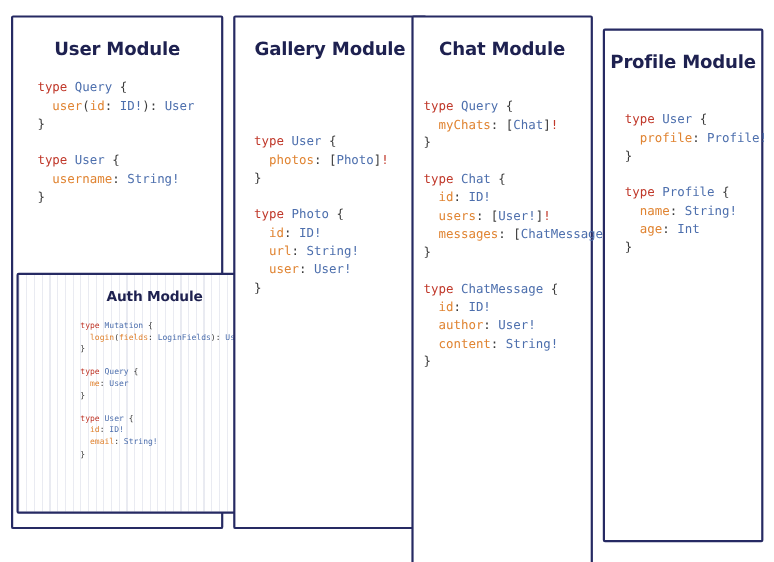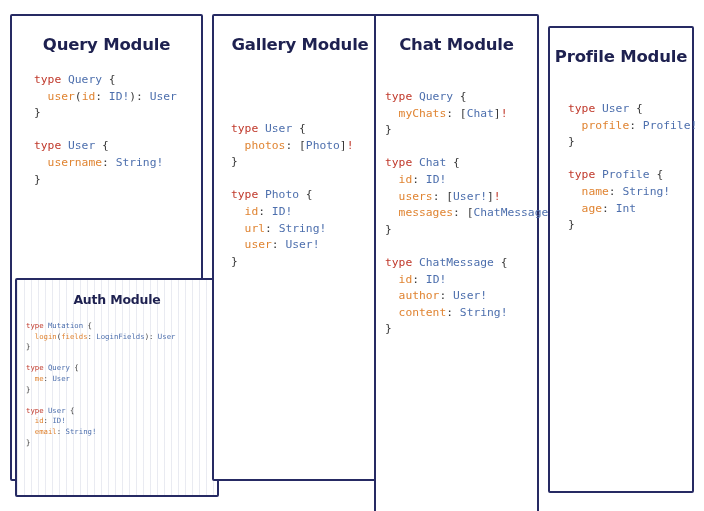--- a/index.html
+++ b/index.html
@@ -84,24 +84,24 @@
     line-height: 10.6px;
   }
   .subcode .blk { margin-bottom: 10.6px; }
 </style>
 </head>
 <body>
 
 <div id="board">
 
   <div class="card" style="left:10px; top:14px; width:193px; height:467px;">
-    <div class="card-title">Query Module</div>
+    <div class="card-title">User Module</div>
     <div class="code" style="margin-top:18px; margin-left:22px;"><div class="blk"><div><span class="kw">type </span><span class="ty">Query</span><span class="pun"> {</span></div><div><span class="pun">  </span><span class="fld">user</span><span class="pun">(</span><span class="fld">id</span><span class="pun">: </span><span class="ty">ID!</span><span class="pun">): </span><span class="ty">User</span></div><div><span class="pun">}</span></div></div><div class="blk"><div><span class="kw">type </span><span class="ty">User</span><span class="pun"> {</span></div><div><span class="pun">  </span><span class="fld">username</span><span class="pun">: </span><span class="ty">String!</span></div><div><span class="pun">}</span></div></div></div>
 
-    <div class="subcard" style="left:3px; top:262px; width:204px; height:219px;">
+    <div class="subcard" style="left:3px; top:232px; width:204px; height:219px;padding-left:47px;">
       <div class="card-title">Auth Module</div>
       <div class="code subcode" style="margin-top:14px; margin-left:9px;"><div class="blk"><div><span class="kw">type </span><span class="ty">Mutation</span><span class="pun"> {</span></div><div><span class="pun">  </span><span class="fld">login</span><span class="pun">(</span><span class="fld">fields</span><span class="pun">: </span><span class="ty">LoginFields</span><span class="pun">): </span><span class="ty">User</span></div><div><span class="pun">}</span></div></div><div class="blk"><div><span class="kw">type </span><span class="ty">Query</span><span class="pun"> {</span></div><div><span class="pun">  </span><span class="fld">me</span><span class="pun">: </span><span class="ty">User</span></div><div><span class="pun">}</span></div></div><div class="blk"><div><span class="kw">type </span><span class="ty">User</span><span class="pun"> {</span></div><div><span class="pun">  </span><span class="fld">id</span><span class="pun">: </span><span class="ty">ID!</span></div><div><span class="pun">  </span><span class="fld">email</span><span class="pun">: </span><span class="ty">String!</span></div><div><span class="pun">}</span></div></div></div>
     </div>
   </div>
 
   <div class="card" style="left:212px; top:14px; width:176px; height:467px;">
     <div class="card-title">Gallery Module</div>
     <div class="code" style="margin-top:67px; margin-left:17px;"><div class="blk"><div><span class="kw">type </span><span class="ty">User</span><span class="pun"> {</span></div><div><span class="pun">  </span><span class="fld">photos</span><span class="pun">: [</span><span class="ty">Photo</span><span class="pun">]</span><span class="kw">!</span></div><div><span class="pun">}</span></div></div><div class="blk"><div><span class="kw">type </span><span class="ty">Photo</span><span class="pun"> {</span></div><div><span class="pun">  </span><span class="fld">id</span><span class="pun">: </span><span class="ty">ID!</span></div><div><span class="pun">  </span><span class="fld">url</span><span class="pun">: </span><span class="ty">String!</span></div><div><span class="pun">  </span><span class="fld">user</span><span class="pun">: </span><span class="ty">User!</span></div><div><span class="pun">}</span></div></div></div>
   </div>
 

